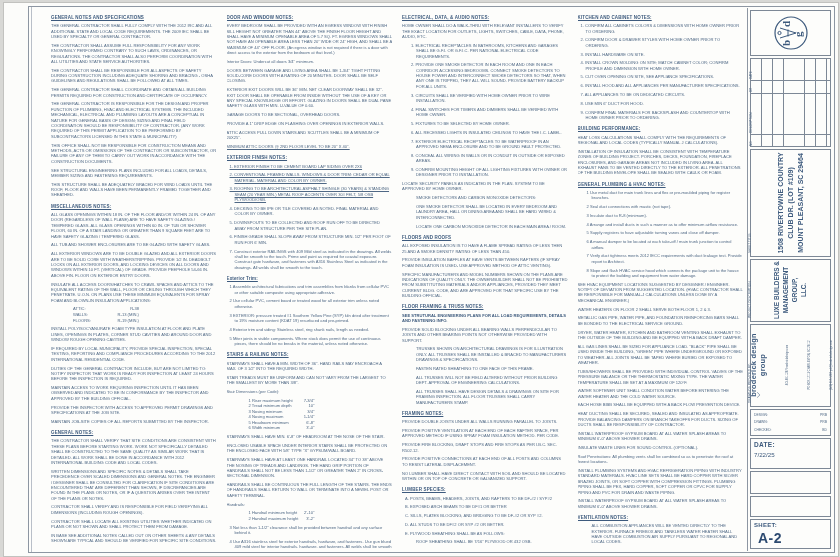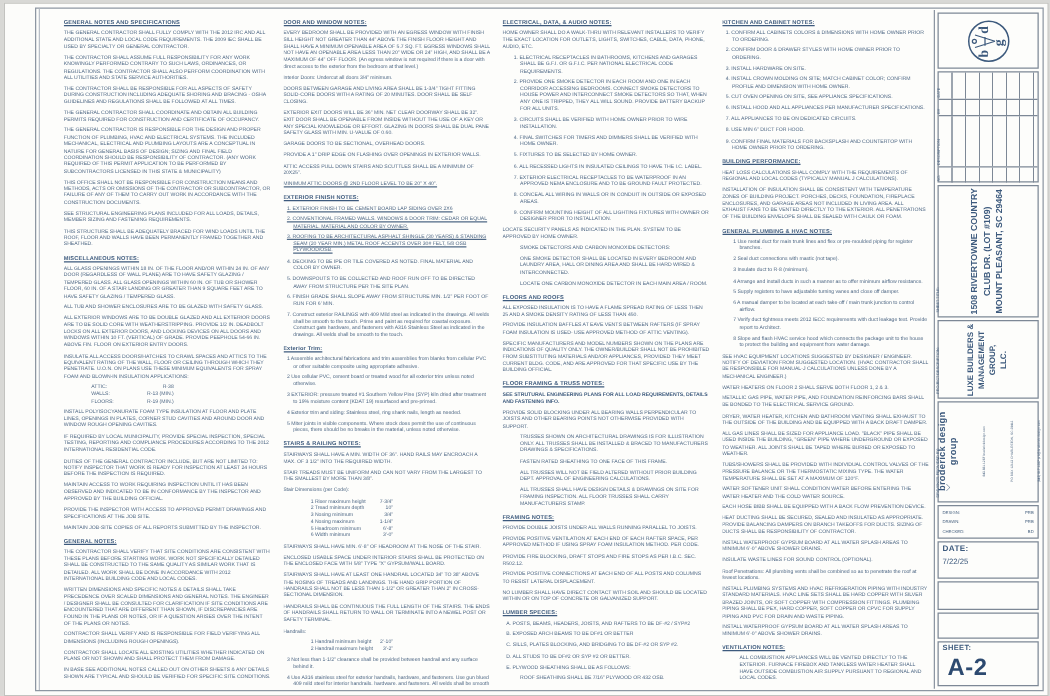--- a/index.html
+++ b/index.html
@@ -50,21 +50,21 @@
 
   .meta-box{height:28px;display:flex;flex-direction:column;justify-content:space-around;padding:1px 3px;}
   .meta-row{display:flex;justify-content:space-between;font-size:3.4px;color:#4f6885;}
   .date-box{height:32px;padding:2px 3px;}
   .date-label{font-size:6.5px;font-weight:bold;color:#3d5a7d;letter-spacing:.3px;}
   .date-value{font-size:6.2px;color:#3d5a7d;margin-top:3px;}
   .empty-box1{height:24px;}
   .empty-box2{height:22px;}
   .sheet-box{flex:1;padding:2px 3px;}
   .sheet-label{font-size:6px;font-weight:bold;color:#3d5a7d;letter-spacing:.3px;}
-  .sheet-number{font-size:19px;font-weight:bold;color:#2d4a70;text-align:left;margin:2px 0 0 4px;letter-spacing:.5px;}
+  .sheet-number{font-size:14px;font-weight:bold;color:#2d4a70;text-align:left;margin:2px 0 0 4px;letter-spacing:.5px;}
 </style>
 </head>
 <body>
 
 <div class="paper">
   <div class="frame">
 
     <div class="cols">
       <div class="col">
           <div class="nh">GENERAL NOTES AND SPECIFICATIONS</div>

